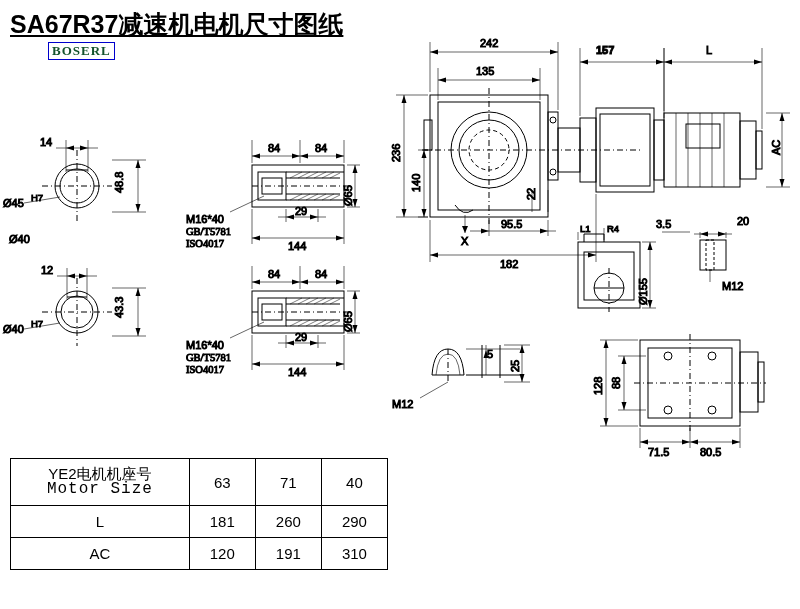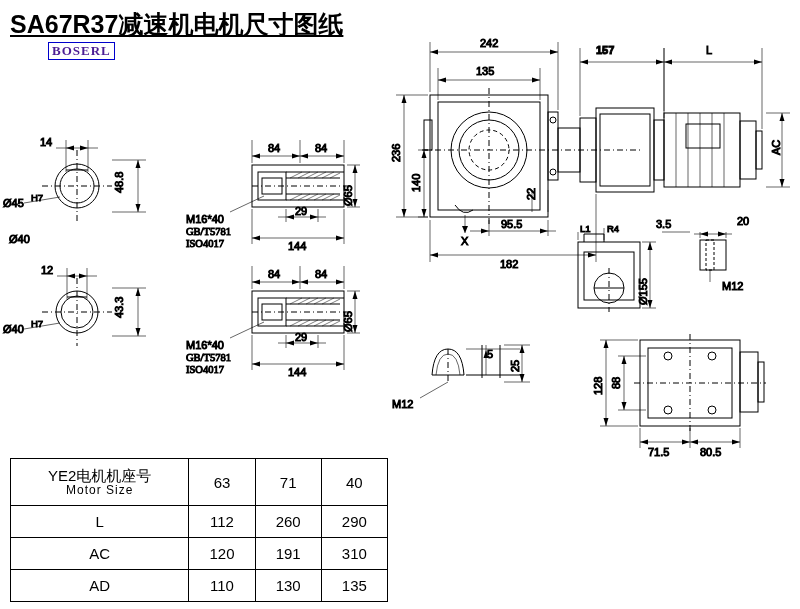--- a/index.html
+++ b/index.html
@@ -14,21 +14,21 @@
   .title{
     position:absolute;left:10px;top:8px;
     font-size:25px;font-weight:bold;
     letter-spacing:0px;
     font-family:"Liberation Sans", sans-serif;
     text-decoration:underline;
   }
   .logo{
     position:absolute;left:48px;top:42px;
     border:1px solid #0000cc;
-    color:#4c1d95;
+    color:#14532d;
     font-size:13px;
     font-weight:bold;
     padding:0px 3px;
     letter-spacing:1px;
     font-family:"Liberation Serif", serif;
   }
   svg#dwg{position:absolute;left:0;top:0;}
   .dim{font-family:"Liberation Sans", sans-serif;font-size:11px;fill:#000;}
   .dimsm{font-family:"Liberation Sans", sans-serif;font-size:9.5px;fill:#000;}
   .mono{font-family:"Liberation Serif", serif;font-size:10.5px;fill:#000;}
@@ -44,21 +44,21 @@
     font-size:15px;
     height:29px;
     font-family:"Liberation Sans", sans-serif;
     margin-left:36px;
   }
   table.spec td.hdr{
     width:182px;
     font-size:15px;
   }
   table.spec td.hdr .cn{display:block;line-height:1.05;}
-  table.spec td.hdr .en{display:block;line-height:1.05;font-family:Liberation Sans, sans-serif;font-size:12px;letter-spacing:1px;}
+  table.spec td.hdr .en{display:block;line-height:1.05;font-family:Liberation Mono, monospace;font-size:16px;letter-spacing:1px;}
   table.spec tr:first-child td{height:44px;}
   table.spec td.val{width:65px;}
 </style>
 </head>
 <body>
 
 <div class="title">SA67R37减速机电机尺寸图纸</div>
 <div class="logo">BOSERL</div>
 
 <svg id="dwg" width="800" height="609">
@@ -455,30 +455,24 @@
     <td class="hdr">
       <span class="cn">YE2电机机座号</span>
       <span class="en">Motor Size</span>
     </td>
     <td class="val">63</td>
     <td class="val">71</td>
     <td class="val">40</td>
   </tr>
   <tr>
     <td class="hdr">L</td>
-    <td class="val">112</td>
+    <td class="val">181</td>
     <td class="val">260</td>
     <td class="val">290</td>
   </tr>
   <tr>
     <td class="hdr">AC</td>
     <td class="val">120</td>
     <td class="val">191</td>
     <td class="val">310</td>
   </tr>
-  <tr>
-    <td class="hdr">AD</td>
-    <td class="val">110</td>
-    <td class="val">130</td>
-    <td class="val">135</td>
-  </tr>
 </tbody>
   </table>
 
 </body></html>

